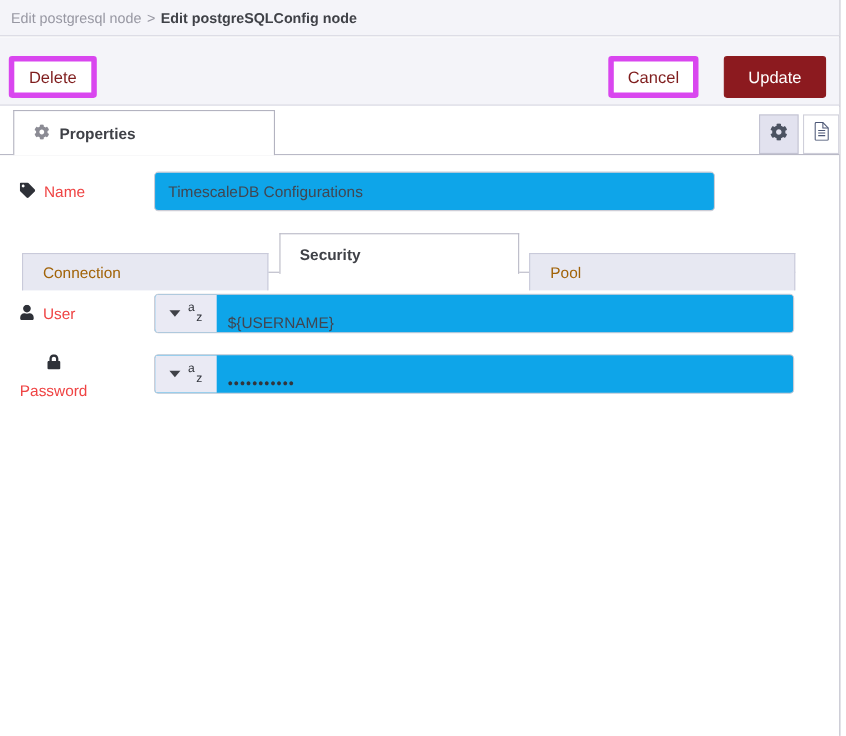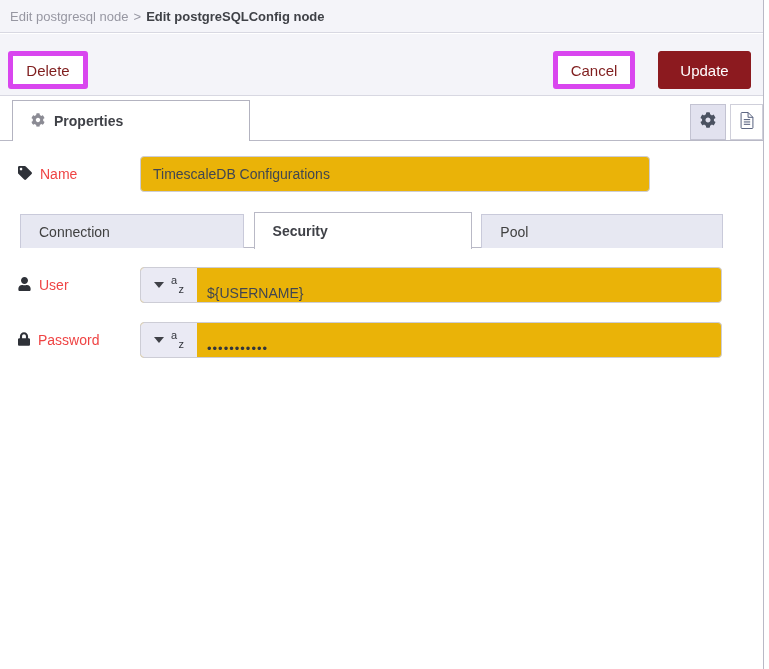--- a/index.html
+++ b/index.html
@@ -52,29 +52,29 @@
   }
   .icon-btn-gear { left:690px; width:36px; background:#e2e2ef; border:1px solid #c3c3d2; color:#4b5261; }
   .icon-btn-doc  { left:730px; width:33px; background:#ffffff; border:1px solid #cfcfda; color:#4a5574; }
   
   .field-label {
     position:absolute; left:18px; height:36px; display:flex; align-items:center;
     gap:8px; font-size:14px; color:#ef4444;
   }
   .field-label svg { color:#2e3138; }
   .text-box {
-    position:absolute; left:140px; height:36px; background:#eab308;
+    position:absolute; left:140px; height:36px; background:#0ea5e9;
     border:1px solid #cdcdd6; border-radius:4px; font-size:14px; color:#414651;
     display:flex; align-items:center; padding-left:12px; overflow:hidden; white-space:nowrap;
   }
   .row-name-label { top:156px; }
   .row-name-box   { top:156px; width:510px; }
   .row-user-label { top:267px; }
   .row-user-box   { top:267px; width:582px; padding-left:0; }
-  .row-pass-label { top:322px; }
+  .row-pass-label { top:322px;flex-direction:column; }
   .row-pass-box   { top:322px; width:582px; padding-left:0; }
   
   .type-btn {
     width:56px; height:100%; background:#eaeaf4; flex:0 0 auto;
     display:flex; align-items:center; justify-content:center; gap:7px; cursor:pointer;
   }
   .caret-down {
     width:0; height:0; border-left:5px solid transparent; border-right:5px solid transparent;
     border-top:6px solid #3f4147;
   }
@@ -82,23 +82,23 @@
   .az .a { position:absolute; left:0; top:0; }
   .az .z { position:absolute; right:0; bottom:0; }
   .typed-value { padding-left:10px;margin-top:16px; }
   .pass-dots { font-size:13px; letter-spacing:1px; color:#32353c; }
   
   .node-tabs {
     position:absolute; left:20px; top:212px; width:703px; height:36px;
     display:flex; border-bottom:1px solid #b9b9c6;
   }
   .node-tab {
-    margin-top:2px; height:34px; background:#e7e8f2;
+    margin-top:18px; height:34px; background:#e7e8f2;
     border:1px solid #c9cada; border-bottom:none;
-    color:#404040; font-size:14px; display:flex; align-items:center;
+    color:#a16207; font-size:14px; display:flex; align-items:center;
     padding-left:18px; cursor:pointer;
   }
   .node-tab-connection { width:233px; margin-right:10px; }
   .node-tab-security   { width:228px; margin-right:9px; }
   .node-tab-pool       { width:252px; }
   .node-tab.active {
     margin-top:0; height:37px; background:#ffffff; border-color:#b9b9c6;
     font-weight:bold; color:#3f4147; z-index:1;
   }
 </style>

